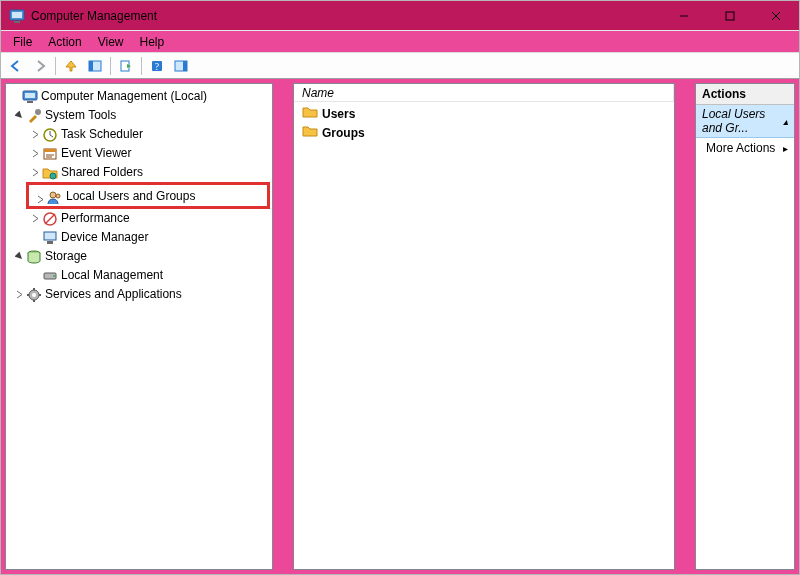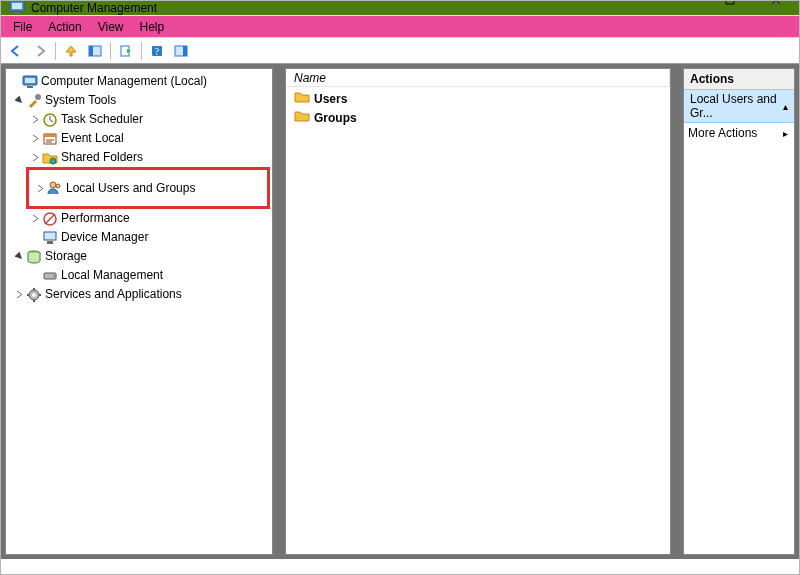--- a/index.html
+++ b/index.html
@@ -8,24 +8,24 @@
     font-family: "Segoe UI", Tahoma, sans-serif;
     font-size: 12px;
     background: #fff;
     width: 800px;
     height: 575px;
     overflow: hidden;
     border: 1px solid #b5b5b5;
   }
   
   .titlebar {
-    height: 15px;
-    background: #4d7c0f;
+    height: 30px;
+    background: #be185d;
     display: flex;
-    align-items: flex-end;
+    align-items: center;
     border-bottom: 1px solid #e5e5e5;
   }
   .titlebar .t-icon {
     width: 16px; height: 16px; margin: 0 6px 0 8px;
     display: inline-block;
   }
   .titlebar .t-title {
     flex: 0 0 auto;
     font-size: 12px;
     color: #000;
@@ -65,31 +65,31 @@
     border-radius: 2px;
   }
   .toolbar .sep {
     width: 1px; height: 18px; background: #c0c0c0; margin: 0 2px;
   }
   
   .main {
     display: flex;
     height: calc(575px - 30px - 22px - 26px - 2px);
     padding: 4px;
-    gap: 12px;
-    background: #737373;
+    gap: 20px;
+    background: #ec4899;
   }
   .pane {
     background: #fff;
     border: 1px solid #828790;
     overflow: hidden;
   }
   .tree-pane { width: 268px; }
   .list-pane { flex: 1; }
-  .actions-pane { width: 112px; display:flex; flex-direction:column;}
+  .actions-pane { width: 100px; display:flex; flex-direction:column;}
   
   .tree {
     padding: 3px 0;
     font-size: 12px;
     line-height: 19px;
   }
   .tree-row {
     display: flex; align-items: center;
     height: 19px;
     padding-right: 4px;
@@ -104,21 +104,21 @@
   .tree-row .ticon {
     width: 16px; height: 16px; margin-right: 3px; flex-shrink:0;
     display:inline-flex; align-items:center; justify-content:center;
   }
   .tree-row .lbl { }
   .highlight-box {
     border: 3px solid #e03030;
     margin: 0px 2px 0 20px;
     padding: 0;
   }
-  .highlight-box .tree-row { height: 36px; }
+  .highlight-box .tree-row { height: 21px; align-items: flex-end; }
   .depth0 { padding-left: 2px; }
   .depth1 { padding-left: 6px; }
   .depth2 { padding-left: 22px; }
   .depth2b { padding-left: 4px; } 
   
   .list-header {
     height: 18px;
     display:flex; align-items:center;
     border-bottom: 1px solid #e5e5e5;
     font-size: 12px;
@@ -142,24 +142,24 @@
     border-bottom:1px solid #c0c0c0;
     padding: 3px 6px;
     font-weight: 600;
     font-size: 12px;
   }
   .actions-section {
     background: #cce8ff;
     border-bottom:1px solid #99c9ef;
     padding: 2px 6px;
     font-size: 12px;
-    display:flex; align-items:center; justify-content:center;
+    display:flex; align-items:center; justify-content:center;font-style:italic;
   }
   .actions-item {
-    padding: 3px 6px 3px 4px;
+    padding: 3px 6px 3px 10px;
     font-size: 12px;
     display:flex; align-items:center; justify-content:space-between;
   }
   .arr { font-size:10px; }
   
   .folder-icon svg, .ticon svg, .t-icon svg { width:16px; height:16px; }
 </style>
 </head>
 <body>
 
@@ -297,21 +297,21 @@
             </svg>
         </span>
         <span class="ticon">
           <svg viewBox="0 0 16 16">
               <rect x="2" y="3" width="12" height="10" fill="#fff" stroke="#8a4a14"></rect>
               <rect x="2" y="3" width="12" height="3" fill="#d98a2a"></rect>
               <line x1="4" y1="9" x2="12" y2="9" stroke="#8a4a14"></line>
               <line x1="4" y1="11" x2="10" y2="11" stroke="#8a4a14"></line>
             </svg>
         </span>
-        <span class="lbl">Event Local</span>
+        <span class="lbl">Event Viewer</span>
       </div>
 
       <div class="tree-row depth2">
         <span class="expander">
           <svg width="9" height="9" viewBox="0 0 9 9">
               <path d="M2 1 L7 4.5 L2 8" fill="none" stroke="#6b6b6b" stroke-width="1"></path>
             </svg>
         </span>
         <span class="ticon">
           <svg viewBox="0 0 16 16">

